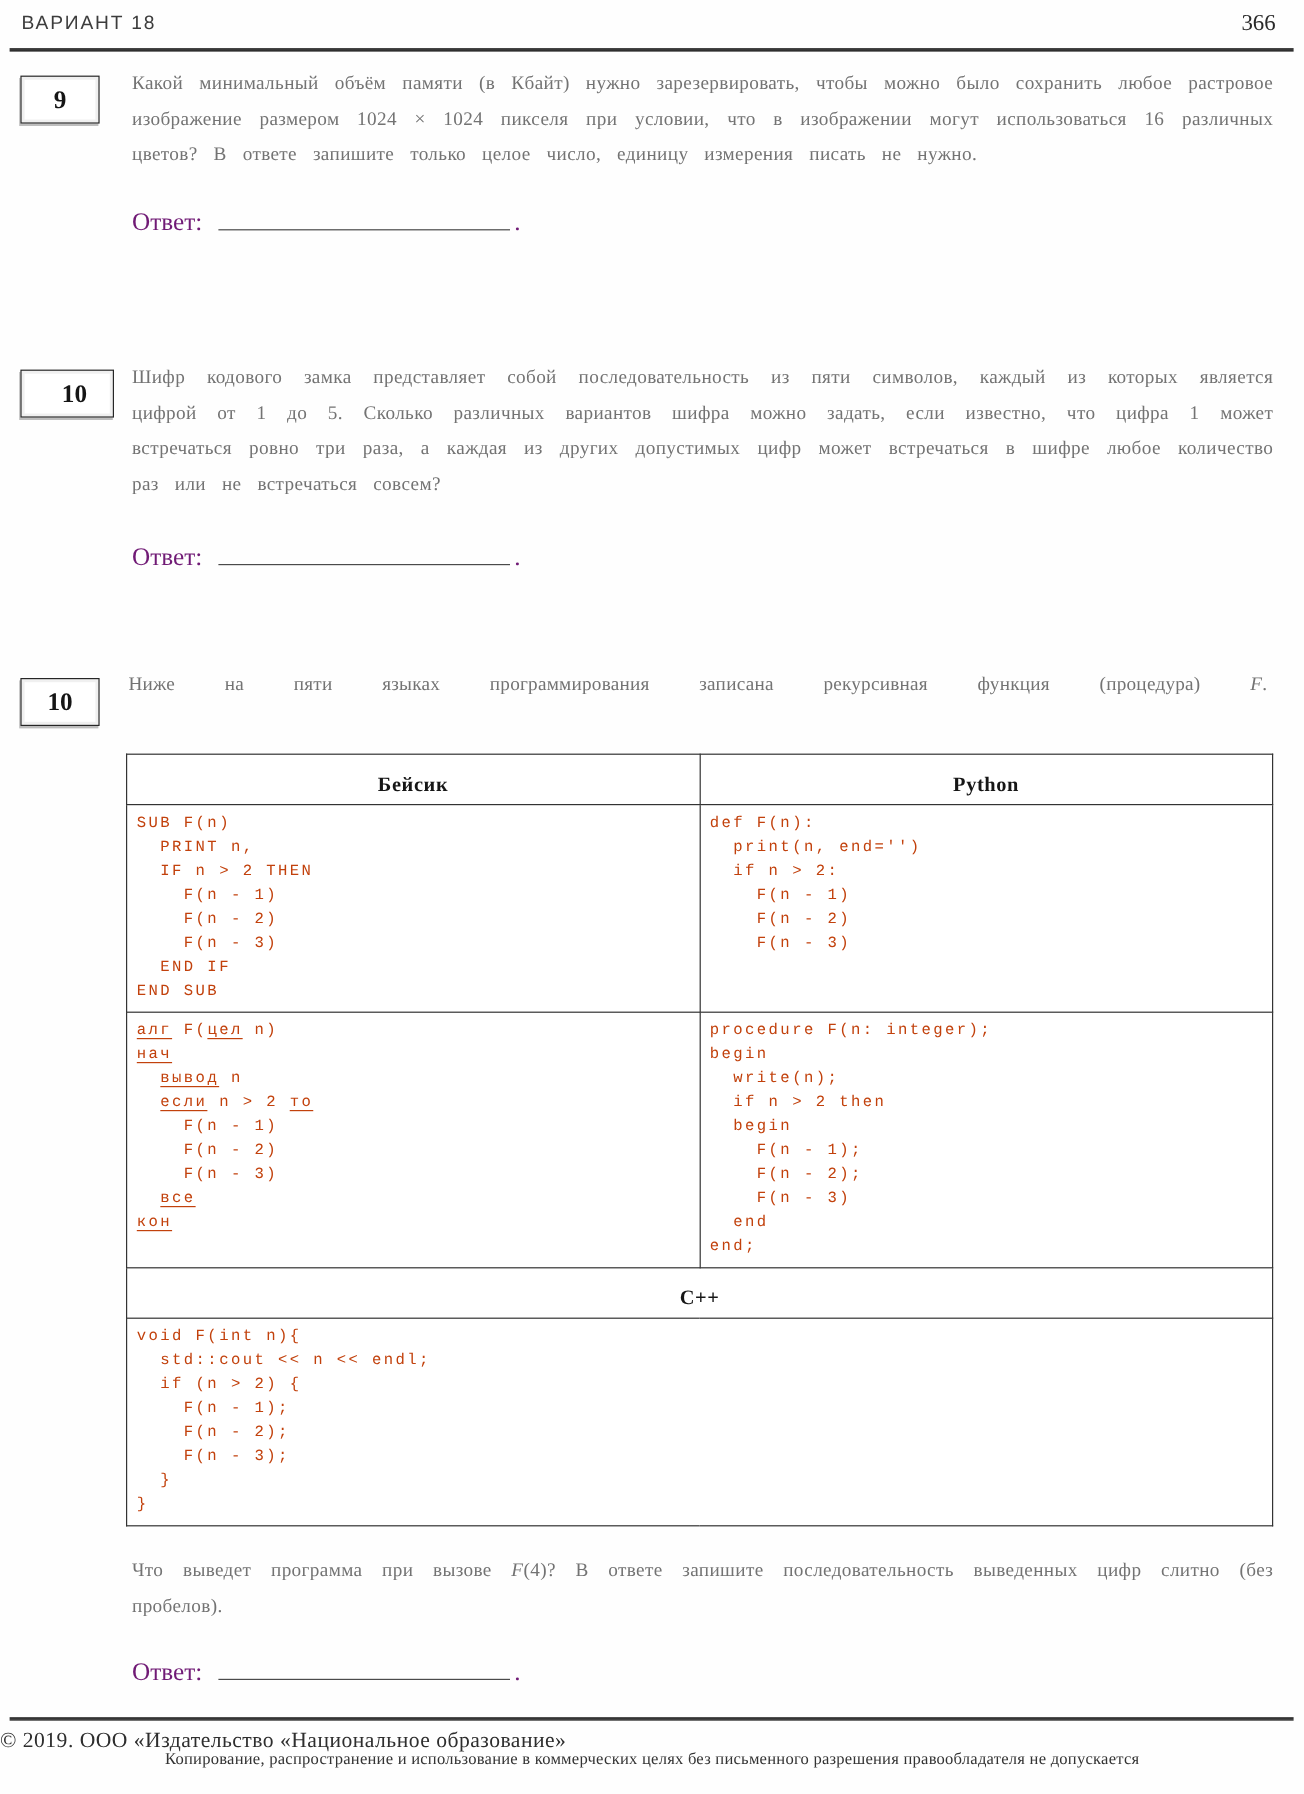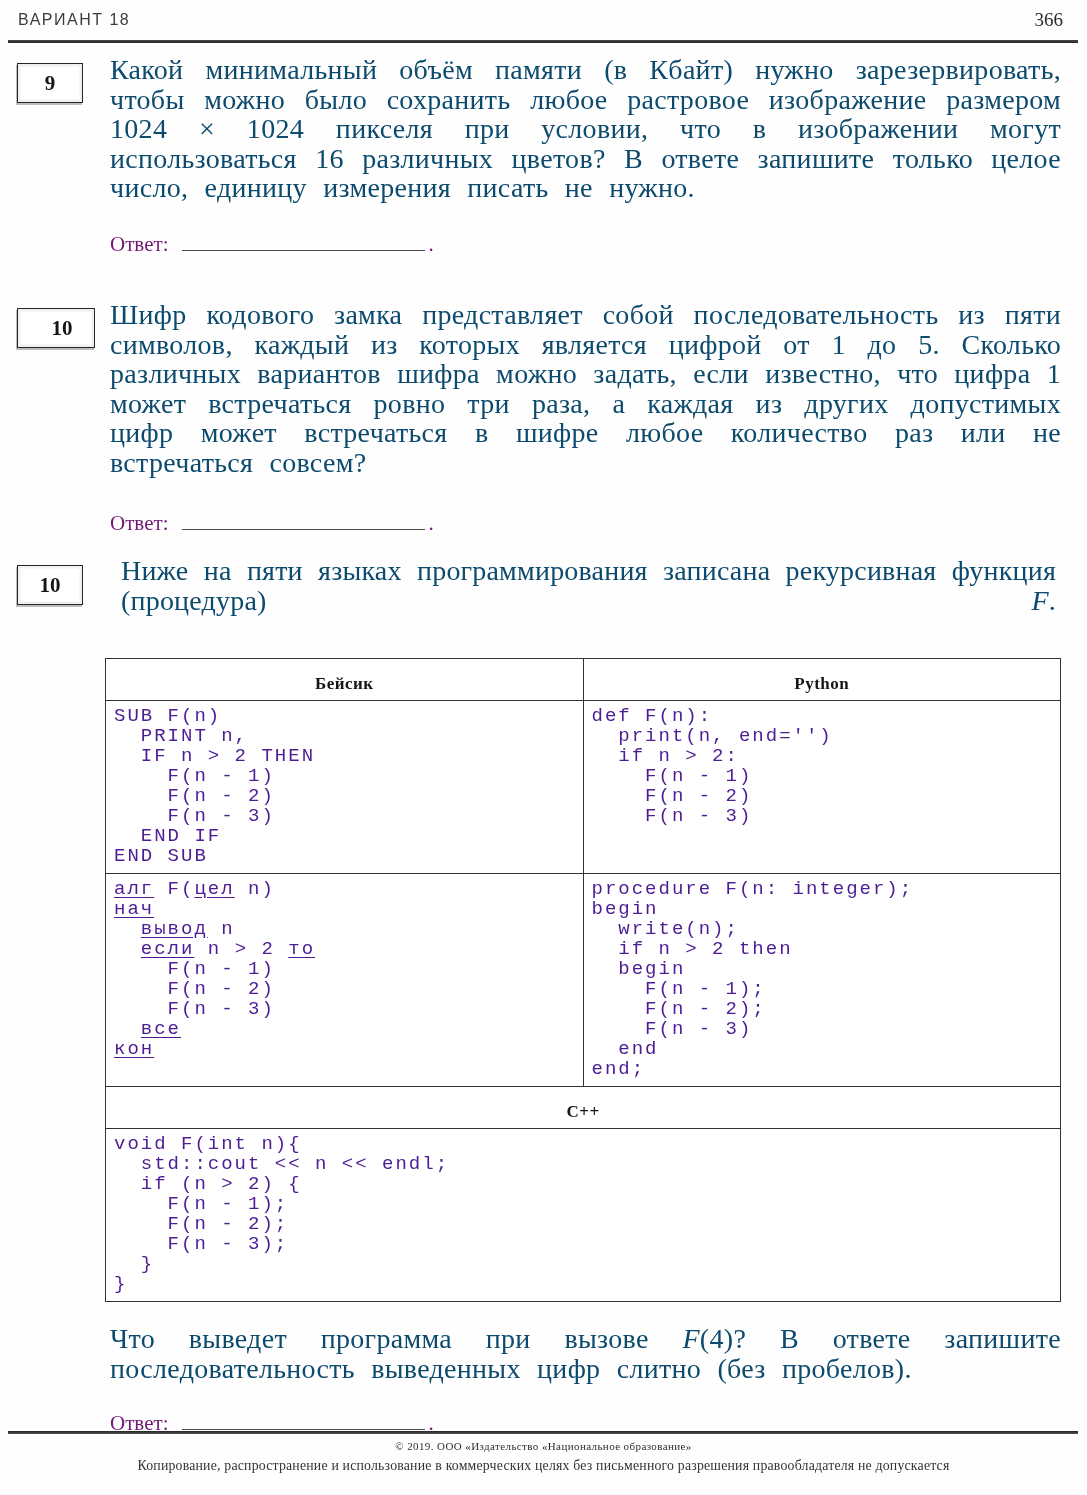--- a/index.html
+++ b/index.html
@@ -26,23 +26,23 @@
   .qbox {
     position:absolute; left:17px; width:64px; height:38px;
     border:1.6px solid #262626; background:#fff;
     box-shadow: -1px 2px 0 rgba(110,110,110,.45), inset 0 0 0 2.5px rgba(0,0,0,0.06);
     display:flex; align-items:center; justify-content:center;
     font-weight:bold; font-size:21px; color:#151515;
   }
   
   .qblock { position:absolute; left:110px; width:951px; }
   .qtext {
-    margin:0; font-size:28px; line-height:29.5px;
+    margin:0; font-size:16px; line-height:29.5px;
     letter-spacing:0.3px; word-spacing:9px;
-    text-align:justify; color:#0c4a6e;
+    text-align:justify; color:#737373;
   }
   .single-line { word-spacing:3px; letter-spacing:0.2px; text-align:justify; text-align-last:justify; }
   .fn-italic { font-style:italic; }
   
   .answer-row { font-size:21px; color:#701a75; white-space:nowrap; }
   .answer-blank {
     display:inline-block; width:243px; height:20px;
     border-bottom:1.8px solid #4a4a4a; margin-left:14px;
   }
   .answer-period { margin-left:3px; }
@@ -52,30 +52,30 @@
   
   .codetable { border-collapse:collapse; width:956px; margin-top:42px; background:#fff; }
   .codetable td, .codetable th { border:1.7px solid #333; }
   th.lang {
     font-family:"Liberation Serif", serif; font-weight:bold;
     font-size:17px; letter-spacing:0.5px; color:#161616;
     padding:15px 4px 6px; text-align:center; width:50%;
   }
   td.code {
     font-family:"Liberation Mono", monospace;
-    font-size:19px; line-height:20px; letter-spacing:2px;
-    color:#4c1d95; padding:5px 6px 7px 8px;
+    font-size:13px; line-height:20px; letter-spacing:2px;
+    color:#c2410c; padding:5px 6px 7px 8px;
     vertical-align:top; white-space:pre;
   }
   td.code .kw { text-decoration:underline; text-underline-offset:2.5px; }
   td.code div { white-space:pre; }
   
   .foot1 {
     position:absolute; top:1440px; left:0; width:100%;
-    text-align:center; font-size:11px; color:#2e2e2e; letter-spacing:0.4px;
+    font-size:18px; color:#2e2e2e; letter-spacing:0.4px;
   }
   .foot2 {
     position:absolute; top:1458px; left:0; width:100%;
     text-align:center; font-size:13.8px; color:#333; letter-spacing:0.2px;
   }
 </style>
 </head>
 <body>
 
 <div class="page">
@@ -101,21 +101,21 @@
     <p class="qtext">Шифр кодового замка представляет собой последовательность из пяти символов, каждый из которых является цифрой от 1 до 5. Сколько различных вариантов шифра можно задать, если известно, что цифра 1 может встречаться ровно три раза, а каждая из других допустимых цифр может встречаться в шифре любое количество раз или не встречаться совсем?</p>
     <div class="answer-row mt-q10">
       <span>Ответ:</span><span class="answer-blank"></span><span class="answer-period">.</span>
     </div>
   </div>
 
   <div class="qbox" style="top:565px;">
     <span>10</span>
   </div>
   <div class="qblock" style="top:556px; left:105px;">
-    <p class="qtext single-line" style="margin-left:16px; line-height:30px;"><span>Ниже на пяти языках программирования записана рекурсивная функция (процедура) </span><span class="fn-italic">F</span><span>.</span></p>
+    <p class="qtext single-line" style="margin-left:2px; line-height:30px;"><span>Ниже на пяти языках программирования записана рекурсивная функция (процедура) </span><span class="fn-italic">F</span><span>.</span></p>
 
     <table class="codetable">
       <tbody>
           <tr>
         <th class="lang">Бейсик</th>
         <th class="lang">Python</th>
       </tr>
       <tr>
         <td class="code">SUB F(n)
   PRINT n,

